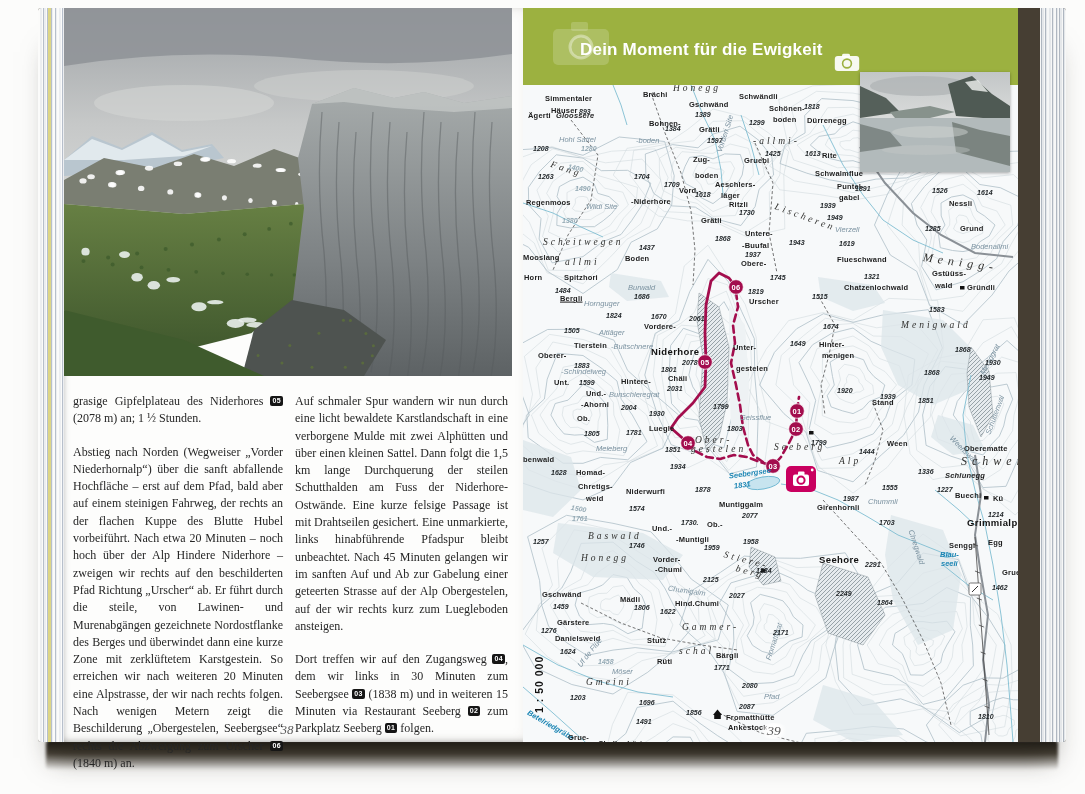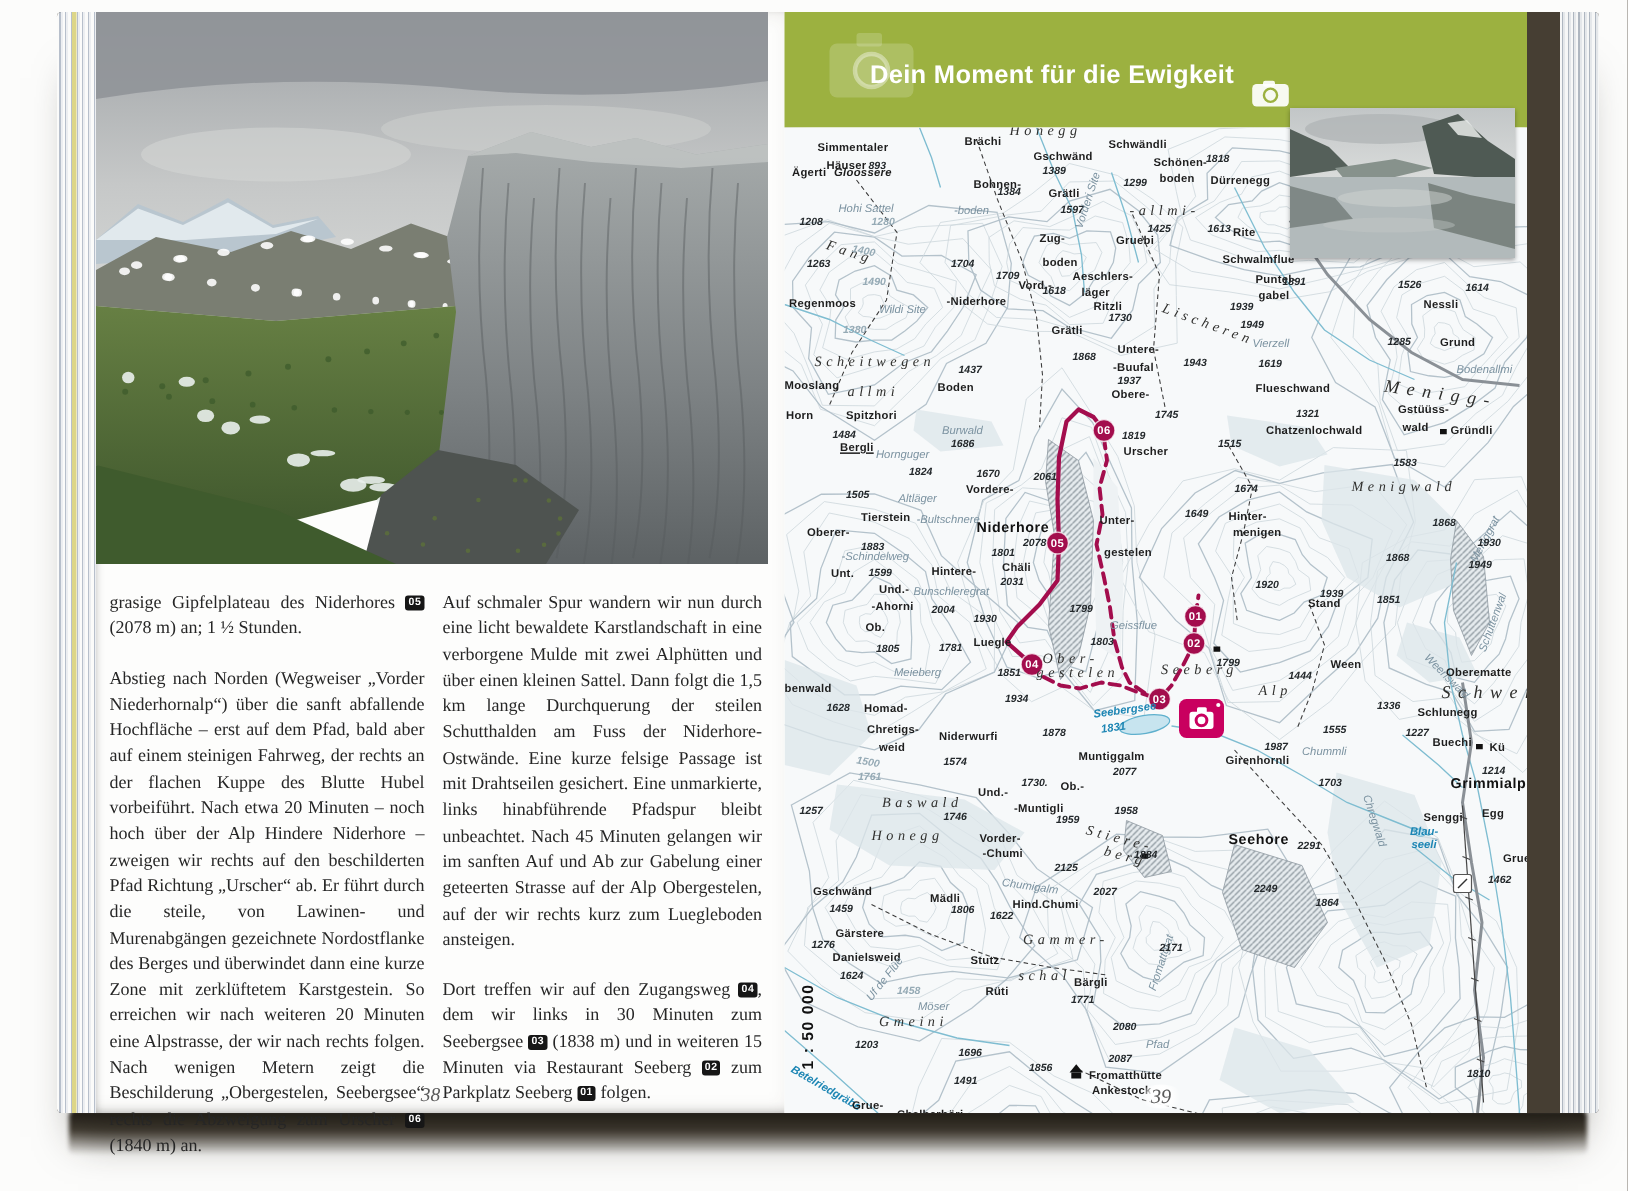--- a/index.html
+++ b/index.html
@@ -630,21 +630,21 @@
             <span class="ml n" style="left: 75px; top: 659px; transform: translateY(-60%);">Chalberhöri</span>
             <span class="ml n" style="left: 205px; top: 643px; transform: translateY(-60%);">Ankestock</span>
             <span class="ml e" style="left: 288px; top: 358px; transform: translateY(-60%);">1799</span>
             <span class="ml a" style="left: 316px; top: 377px; transform: translateY(-60%);">Alp</span>
             <span class="ml e" style="left: 336px; top: 367px; transform: translateY(-60%);">1444</span>
             <span class="ml n" style="left: 364px; top: 359px; transform: translateY(-60%);">Ween</span>
             <span class="ml g" style="left: 428px; top: 353px; transform: translateY(-60%) rotate(45deg);">Weeriswald</span>
             <span class="ml n" style="left: 441px; top: 364px; transform: translateY(-60%);">Oberematte</span>
             <span class="ml A" style="left: 438px; top: 378px; transform: translateY(-60%);">Schwende</span>
             <span class="ml e" style="left: 395px; top: 387px; transform: translateY(-60%);">1336</span>
-            <span class="ml n" style="left: 422px; top: 391px; transform: translateY(-60%);">Schlunegg</span>
+            <span class="ml n" style="left: 422px; top: 391px; transform: translateY(-60%); font-style: italic;">Schlunegg</span>
             <span class="ml e" style="left: 414px; top: 405px; transform: translateY(-60%);">1227</span>
             <span class="ml n" style="left: 432px; top: 411px; transform: translateY(-60%);">Buechi</span>
             <span class="ml n" style="left: 470px; top: 414px; transform: translateY(-60%);">Kü</span>
             <span class="ml e" style="left: 465px; top: 430px; transform: translateY(-60%);">1214</span>
             <span class="ml n2" style="left: 444px; top: 439px; transform: translateY(-60%);">Grimmialp</span>
             <span class="ml n" style="left: 465px; top: 458px; transform: translateY(-60%);">Egg</span>
             <span class="ml n" style="left: 426px; top: 461px; transform: translateY(-60%);">Senggi</span>
             <span class="ml w" style="left: 417px; top: 470px; transform: translateY(-60%);">Blau-</span>
             <span class="ml w" style="left: 418px; top: 479px; transform: translateY(-60%);">seeli</span>
             <span class="ml n" style="left: 479px; top: 488px; transform: translateY(-60%);">Grue-</span>

